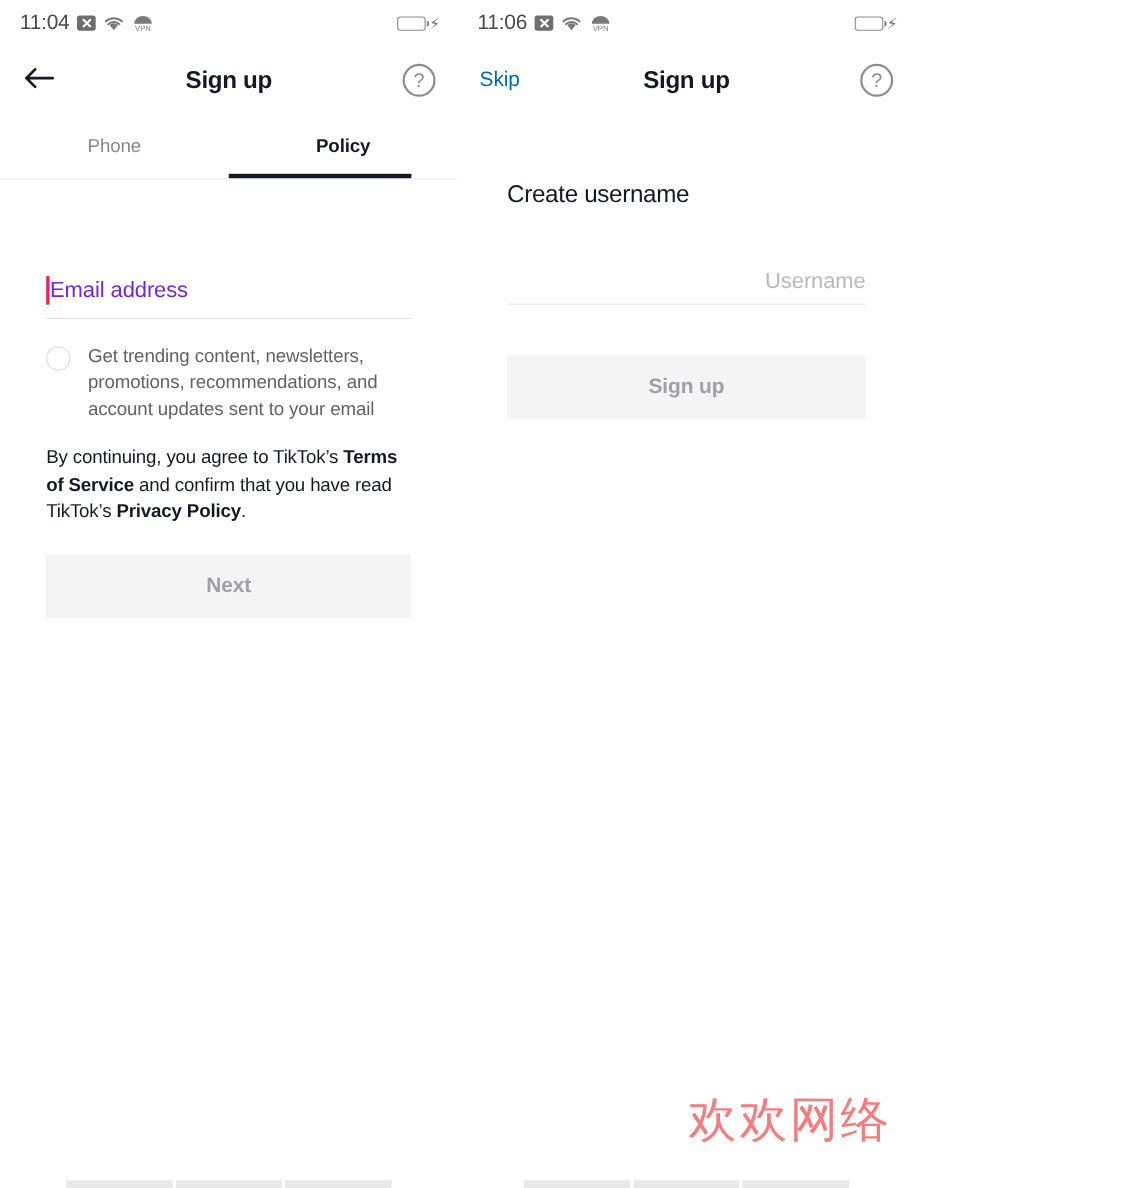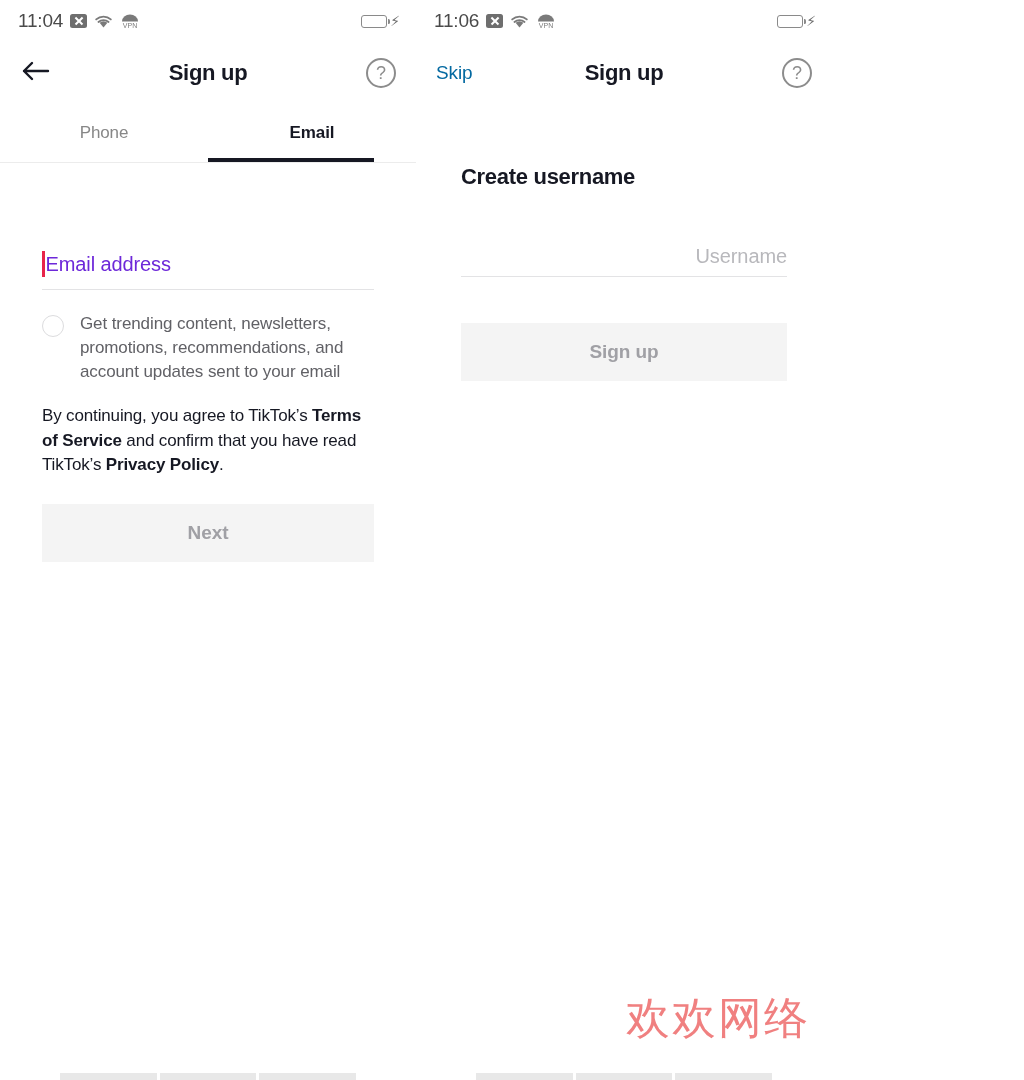--- a/index.html
+++ b/index.html
@@ -230,21 +230,21 @@
     color: #a0a0a5;
     font-weight: bold;
     letter-spacing: -0.1px;
   }
 
   
   .form-right { padding: 0 45px; }
   .section-title {
     margin-top: 60px;
     font-size: 22px;
-    font-weight: bold;
+    font-weight: normal;
     color: #161823;
     letter-spacing: -0.3px;
   }
   .section-sub {
     margin-top: 14px;
     font-size: 18px;
     color: #7a7a80;
     letter-spacing: -0.1px;
   }
   .username-field {
@@ -329,21 +329,21 @@
         </span>
       </div>
       <div class="nav-title">Sign up</div>
       <div class="nav-right">
         <div class="help-icon">?</div>
       </div>
     </div>
 
     <div class="tabs">
       <div class="tab">Phone</div>
-      <div class="tab active">Email</div>
+      <div class="tab active">Policy</div>
     </div>
     <div class="tabs-underline"></div>
 
     <div class="form-left">
 
       <div class="email-field">
         <span class="caret"></span>
         <span class="email-placeholder">Email address</span>
       </div>
       <div class="field-underline"></div>

